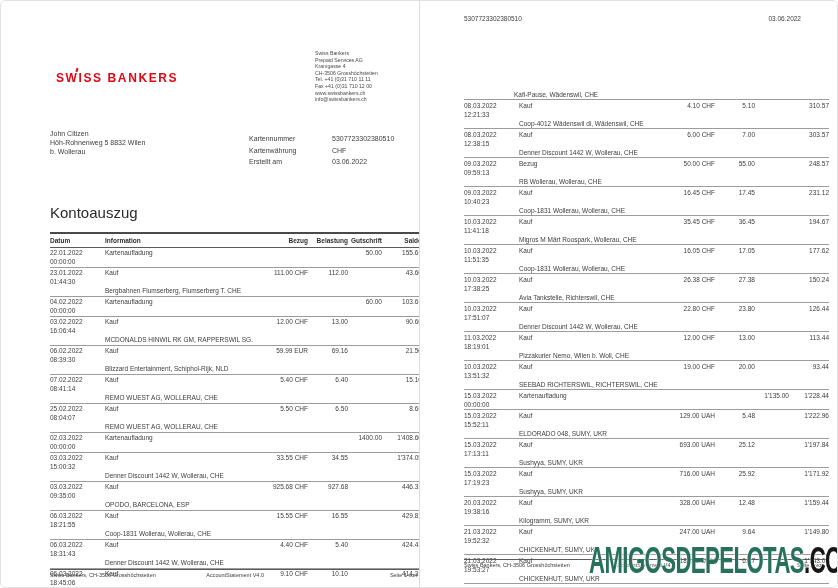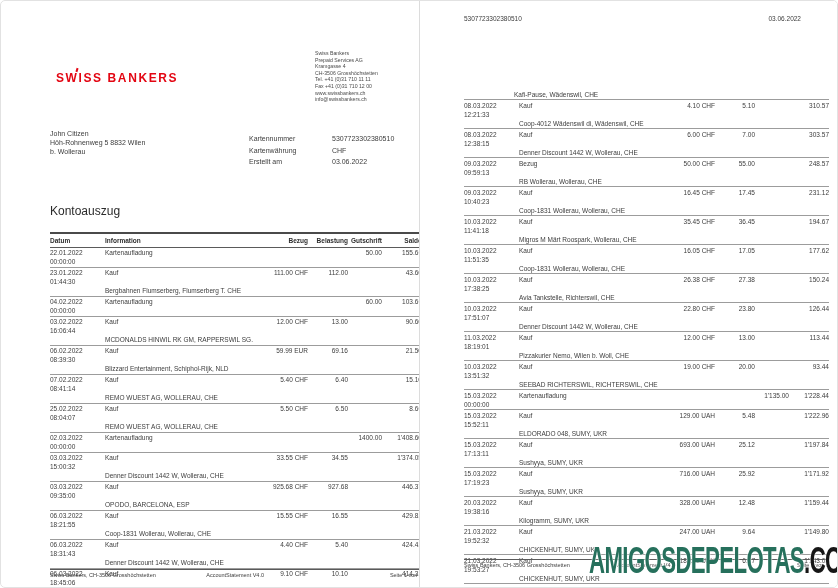--- a/index.html
+++ b/index.html
@@ -15,21 +15,21 @@
   
   .logo { position:absolute; left:44px; top:50px; font-size:12px; font-weight:bold;
           letter-spacing:1.6px; color:#E30613; }
   .logo .logo-tick { position:absolute; left:20px; top:-3px; width:2px; height:4px;
           background:#E30613; transform:rotate(18deg); }
   .addr-block { position:absolute; left:303px; top:29px; font-size:5.2px; line-height:6.6px; color:#4a4a4a; }
   .cust-block { position:absolute; left:38px; top:108px; font-size:7px; line-height:9px; color:#3c3c3c; }
   .cardinfo { position:absolute; left:237px; top:112px; font-size:7px; line-height:11.5px; color:#3c3c3c; }
   .ci-row { display:flex; }
   .ci-label { width:83px; }
-  .doc-title { position:absolute; left:38px; top:183px; font-size:12px; color:#2b2b2b; }
+  .doc-title { position:absolute; left:38px; top:183px; font-size:15px; color:#2b2b2b; }
 
   
   .txtable { position:absolute; left:38px; right:9px; font-size:6.5px; line-height:9px; color:#3c3c3c; }
   #page1 .txtable { top:211px; }
   #page2 .txtable { top:88px; left:44px; right:10px; }
   .thead { display:flex; font-weight:bold; border-top:2px solid #4a4a4a;
            border-bottom:1px solid #5a5a5a; padding:2px 0 1.5px 0; color:#2e2e2e; }
   .tx { border-bottom:1px solid #9c9c9c; padding:0.5px 0; }
   .tx-l1 { display:flex; }
   .tx-l2 { padding-left:55px; }

